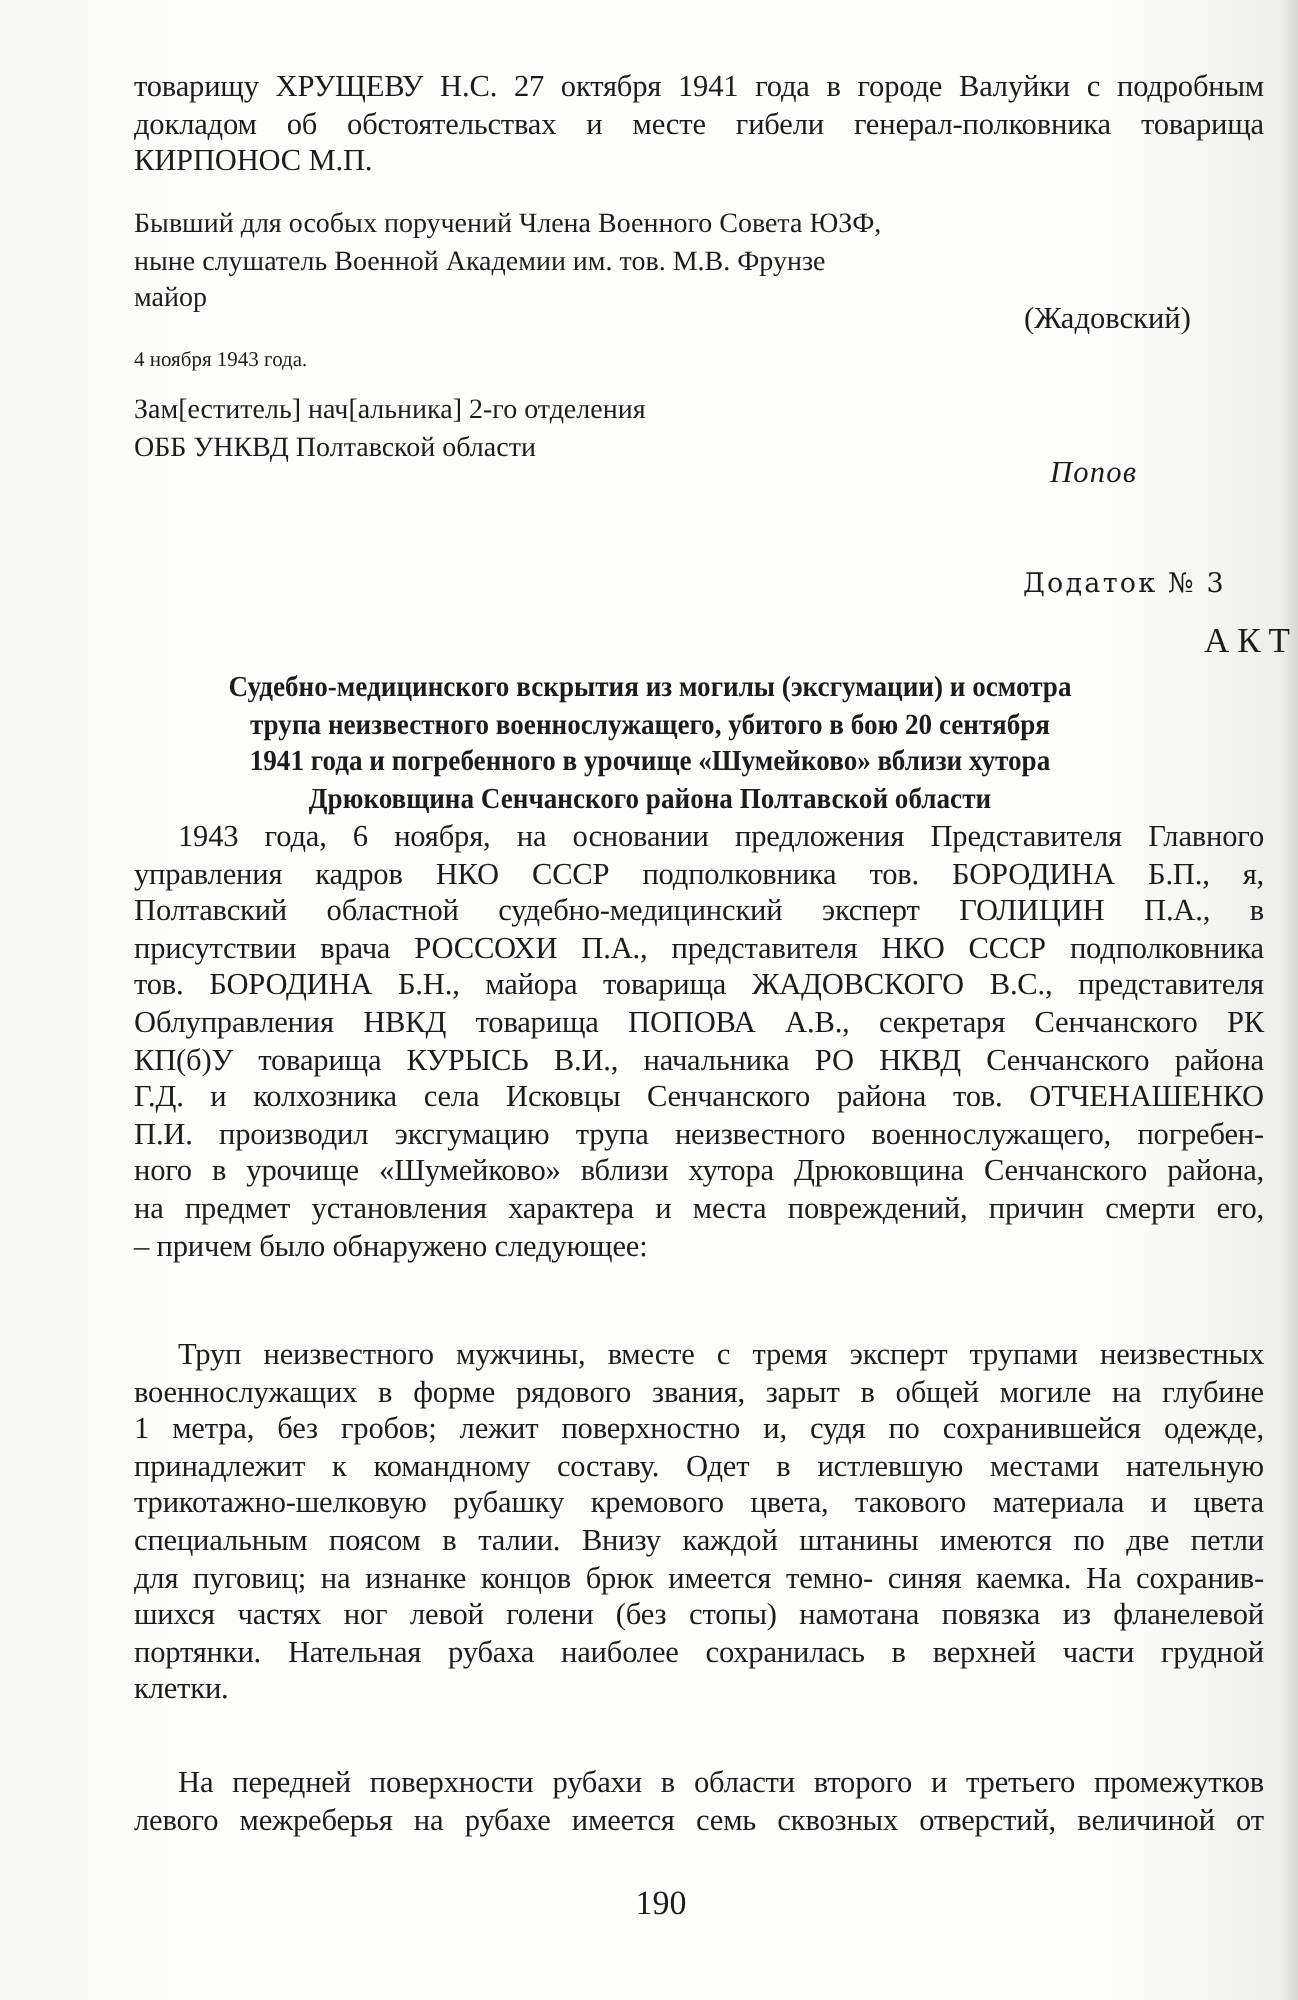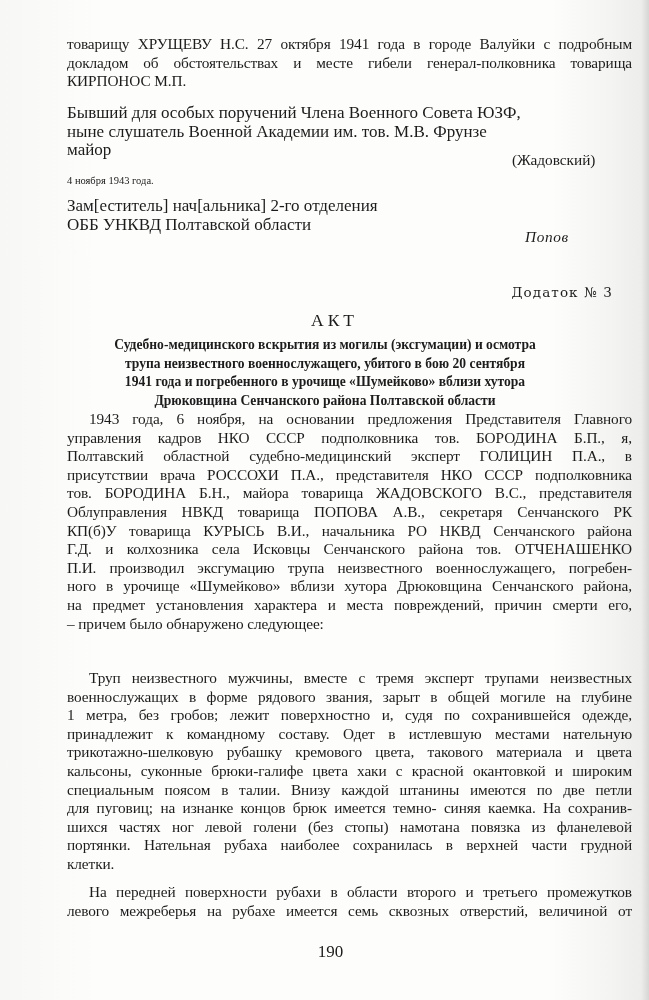--- a/index.html
+++ b/index.html
@@ -48,21 +48,21 @@
     .ln.last {
       text-align-last: left;
     }
     .ln.indent {
       padding-left: 22px;
     }
     .small {
       font-size: 10.5px;
     }
     .sig-line {
-      font-size: 17px;
+      font-size: 14px;
       line-height: 18.6px;
       white-space: nowrap;
     }
     .right {
       position: absolute;
       white-space: nowrap;
       font-size: 15.3px;
     }
     .italic {
       font-style: italic;
@@ -73,21 +73,21 @@
       right: 36px;
       top: 284px;
       font-family: "DejaVu Serif", "Liberation Serif", serif;
       font-size: 13.5px;
       letter-spacing: 1.1px;
     }
     .act-title {
       position: absolute;
       left: 0; width: 649px;
       top: 310px;
-      text-align: center;
+      text-align: right;
       font-size: 17.5px;
       letter-spacing: 4px;
       padding-left: 20px;
       box-sizing: border-box;
     }
     .subtitle {
       position: absolute;
       left: 40px;
       width: 570px;
       top: 335px;
@@ -164,21 +164,20 @@
   <div class="ln">на предмет установления характера и места повреждений, причин смерти его,</div>
   <div class="ln last">– причем было обнаружено следующее:</div>
 </div>
 
 <div class="block justify" style="top:669px;">
   <div class="ln indent">Труп неизвестного мужчины, вместе с тремя эксперт трупами неизвестных</div>
   <div class="ln">военнослужащих в форме рядового звания, зарыт в общей могиле на глубине</div>
   <div class="ln">1 метра, без гробов; лежит поверхностно и, судя по сохранившейся одежде,</div>
   <div class="ln">принадлежит к командному составу. Одет в истлевшую местами нательную</div>
   <div class="ln">трикотажно-шелковую рубашку кремового цвета, такового материала и цвета</div>
-  <div class="ln">кальсоны, суконные брюки-галифе цвета хаки с красной окантовкой и широким</div>
   <div class="ln">специальным поясом в талии. Внизу каждой штанины имеются по две петли</div>
   <div class="ln">для пуговиц; на изнанке концов брюк имеется темно- синяя каемка. На сохранив-</div>
   <div class="ln">шихся частях ног левой голени (без стопы) намотана повязка из фланелевой</div>
   <div class="ln">портянки. Нательная рубаха наиболее сохранилась в верхней части грудной</div>
   <div class="ln last">клетки.</div>
 </div>
 
 <div class="block justify" style="top:883px;">
   <div class="ln indent">На передней поверхности рубахи в области второго и третьего промежутков</div>
   <div class="ln">левого межреберья на рубахе имеется семь сквозных отверстий, величиной от</div>

